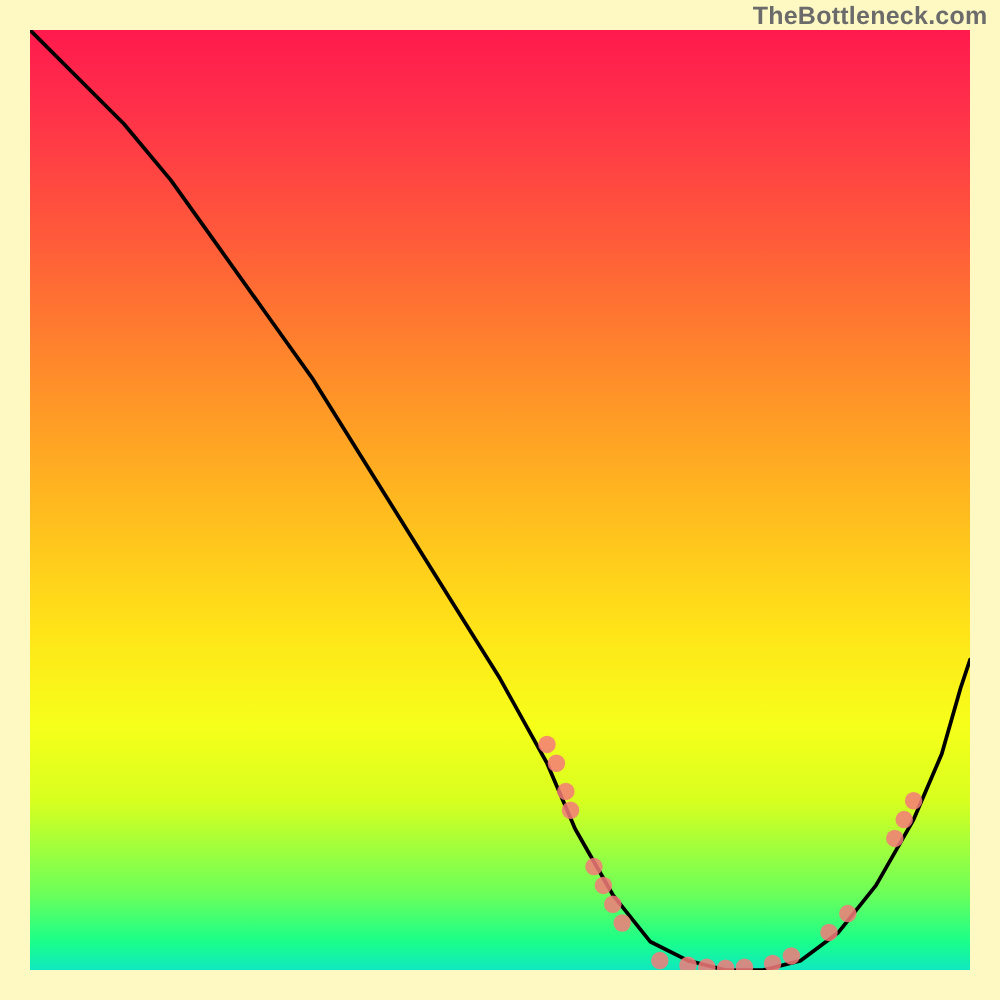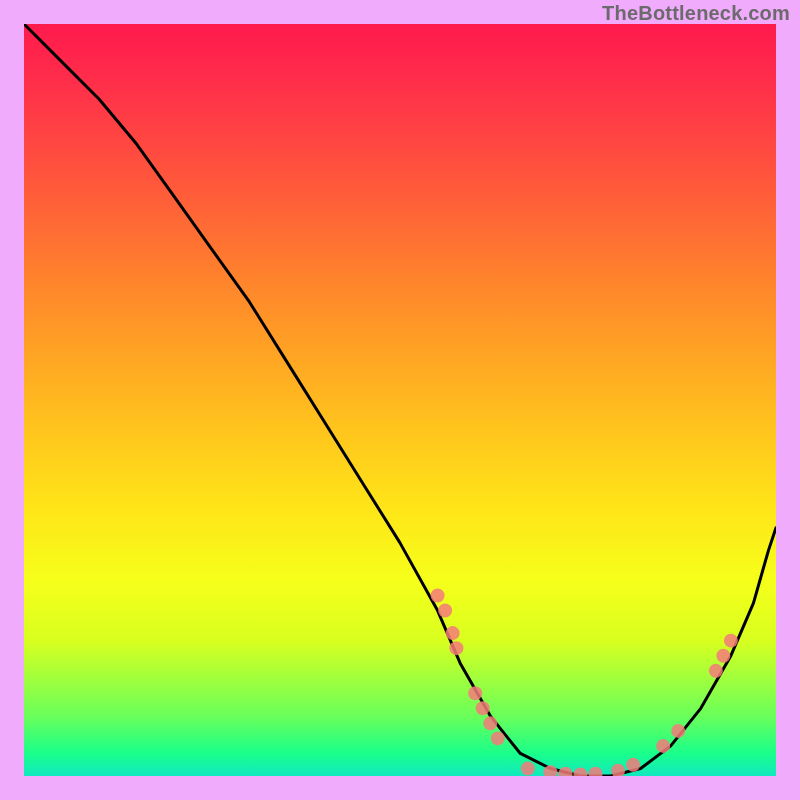--- a/index.html
+++ b/index.html
@@ -1,21 +1,21 @@
 <!DOCTYPE html>
 <html><head>
 <meta charset="utf-8">
 <style>
   * { margin: 0; padding: 0; box-sizing: border-box; }
   html, body { width: 800px; height: 800px; overflow: hidden; background: #000; }
   .frame {
     position: relative;
     width: 800px;
     height: 800px;
-    background: #f0abfc;
+    background: #fef9c3;
   }
   .plot-area {
     position: absolute;
     left: 24px;
     top: 24px;
     width: 752px;
     height: 752px;
     overflow: hidden;
   }
   .gradient-bg {

